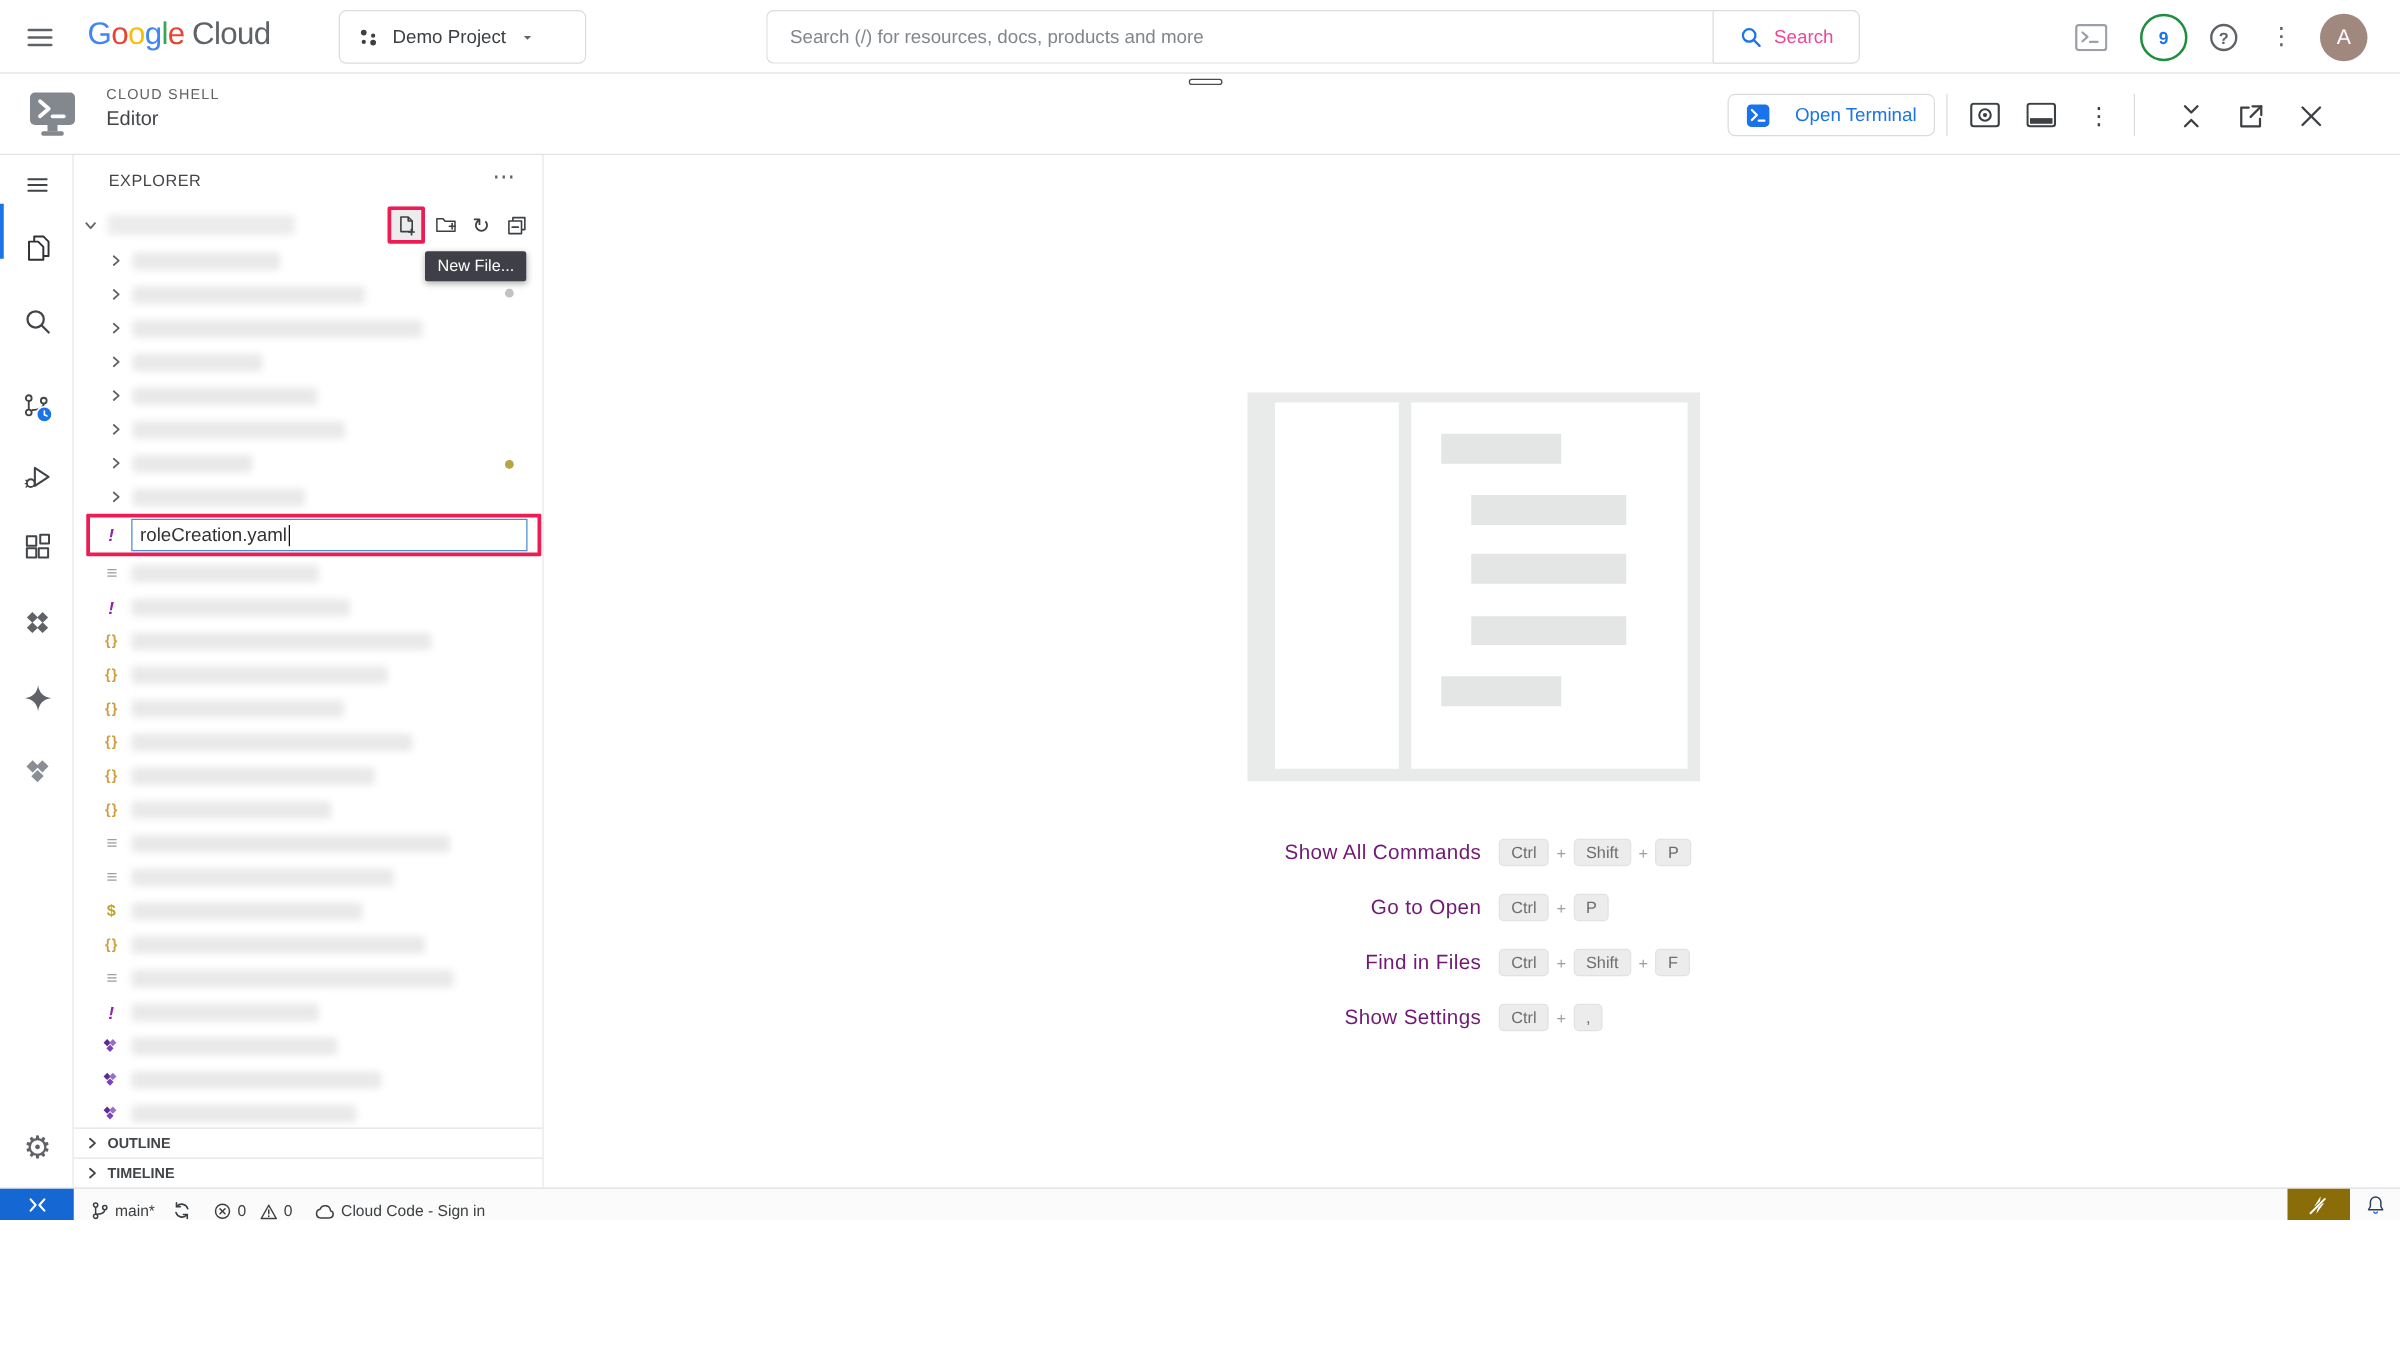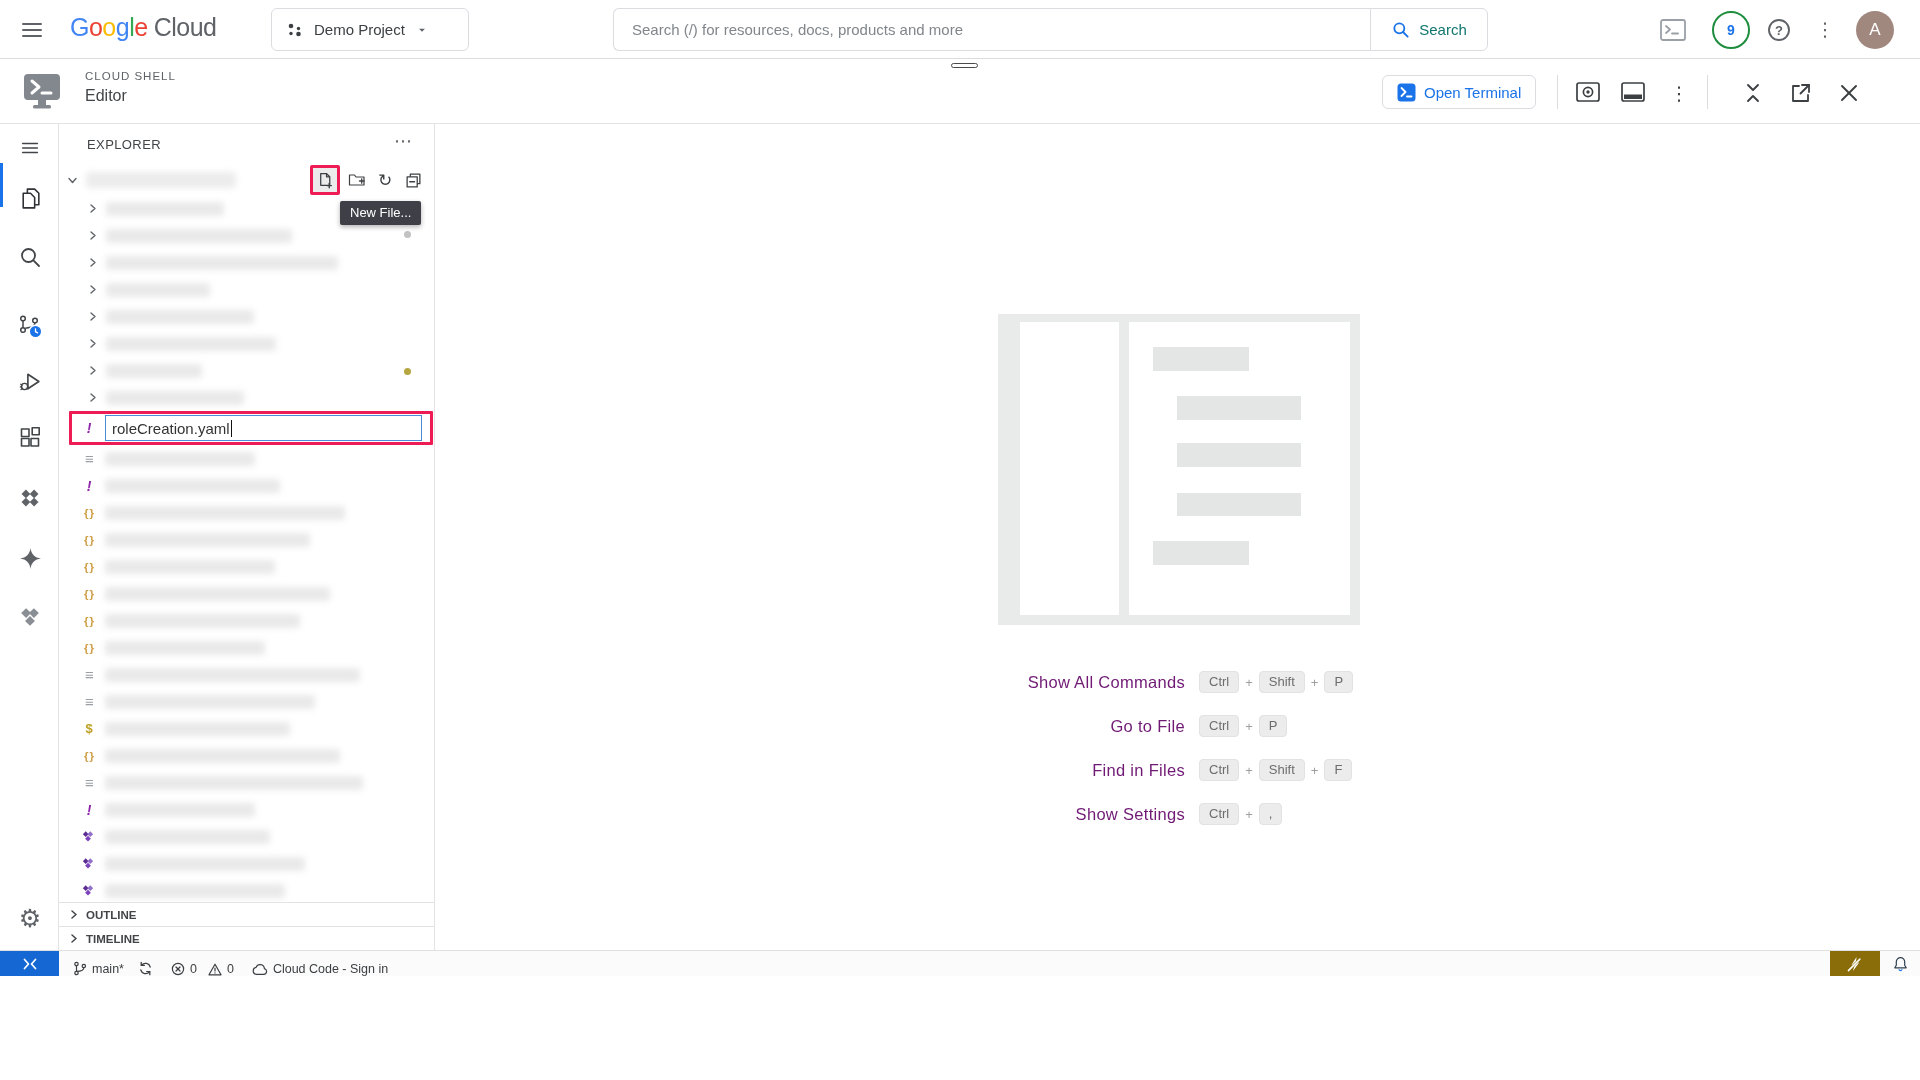--- a/index.html
+++ b/index.html
@@ -15,36 +15,36 @@
   .glogo .c4{color:#4285F4}.glogo .c5{color:#34A853}.glogo .c6{color:#EA4335}
   .glogo .cloudword { color:#5f6368; font-weight:400; margin-left:6px; }
   .project-btn { position:absolute; left:271px; top:8px; height:43px; min-width:198px; padding:0 14px;
     background:#fff; border:1px solid #dadce0; border-radius:6px; display:flex; align-items:center; gap:10px;
     font-size:15px; font-weight:500; color:#3c4043; cursor:pointer; }
   .searchbar { position:absolute; left:613px; top:8px; height:43px; display:flex; }
   .searchbar input { width:757px; height:43px; border:1px solid #dadce0; border-right:none; border-radius:6px 0 0 6px;
     padding:0 18px; font-size:15px; color:#3c4043; outline:none; font-family:inherit; }
   .searchbar input::placeholder { color:#80868b; }
   .search-go { width:118px; height:43px; border:1px solid #dadce0; border-radius:0 6px 6px 0; background:#fff;
-    display:flex; align-items:center; justify-content:center; gap:8px; color:#0f766e; font-size:15px; font-weight:500; cursor:pointer; }
+    display:flex; align-items:center; justify-content:center; gap:8px; color:#ec4899; font-size:15px; font-weight:500; cursor:pointer; }
   .top-right { position:absolute; right:0; top:0; height:59px; display:flex; align-items:center; }
   .tr-item { border:none; background:none; cursor:pointer; display:flex; align-items:center; justify-content:center; }
   .shellbadge { width:38px; height:38px; border-radius:50%; border:2px solid #1e8e3e; background:#fff;
     color:#1a73e8; font-size:14px; font-weight:700; display:flex; align-items:center; justify-content:center; margin:0 12px 0 22px;}
   .kebab { font-size:19px; color:#5f6368; letter-spacing:0; line-height:1; }
   .avatar { width:38px; height:38px; border-radius:50%; background:#a1887f; color:#fff; font-size:17px;
     display:flex; align-items:center; justify-content:center; margin:0 26px 0 16px; }
 
   
   .shellbar { position:relative; height:65px; background:#fff; border-bottom:1px solid #e3e3e3; flex:none; }
   .drag-pill { position:absolute; left:951px; top:4px; width:27px; height:5px; border:1.5px solid #4a4a4a; border-radius:3px; background:#fff; }
   .cs-icon { position:absolute; left:22px; top:13px; }
   .cs-kicker { position:absolute; left:85px; top:11px; font-size:11.5px; letter-spacing:1px; color:#5f6368; }
   .cs-title { position:absolute; left:85px; top:28px; font-size:16px; color:#424548; }
-  .open-terminal { position:absolute; left:1382px; top:16px; height:34px; padding:0 14px; display:flex; align-items:center; gap:8px;
+  .open-terminal { position:absolute; left:1382px; top:16px; height:34px; padding:0 14px; display:flex; align-items:center; gap:20px;
     background:#fff; border:1px solid #dadce0; border-radius:6px; color:#1a73e8; font-size:15px; cursor:pointer; }
   .sh-div { position:absolute; top:16px; width:1px; height:34px; background:#dadce0; }
   .sh-btn { position:absolute; top:21px; width:26px; height:26px; border:none; background:none; cursor:pointer;
     display:flex; align-items:center; justify-content:center; }
   .sh-kebab { font-size:19px; color:#3c4043; }
 
   
   .main { flex:1; display:flex; min-height:0; }
   .activitybar { position:relative; width:59px; flex:none; border-right:1px solid #e3e3e3; background:#fff; }
   .ab-active { position:absolute; left:0; top:39px; width:3px; height:44px; background:#1a73e8; }
@@ -633,21 +633,21 @@
           <span class="sc-label">Show All Commands</span>
           <span class="sc-keys">
             <span class="key">Ctrl</span>
             <span class="plus">+</span>
             <span class="key">Shift</span>
             <span class="plus">+</span>
             <span class="key">P</span>
           </span>
         </div>
         <div class="sc-row">
-          <span class="sc-label">Go to File</span>
+          <span class="sc-label">Go to Open</span>
           <span class="sc-keys">
             <span class="key">Ctrl</span>
             <span class="plus">+</span>
             <span class="key">P</span>
           </span>
         </div>
         <div class="sc-row">
           <span class="sc-label">Find in Files</span>
           <span class="sc-keys">
             <span class="key">Ctrl</span>

